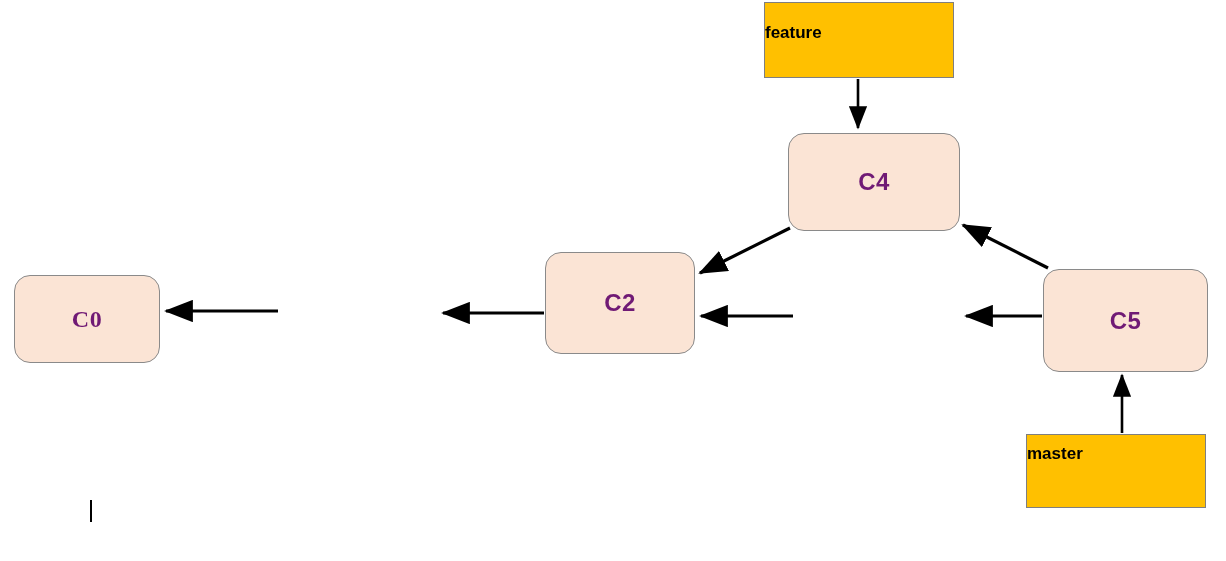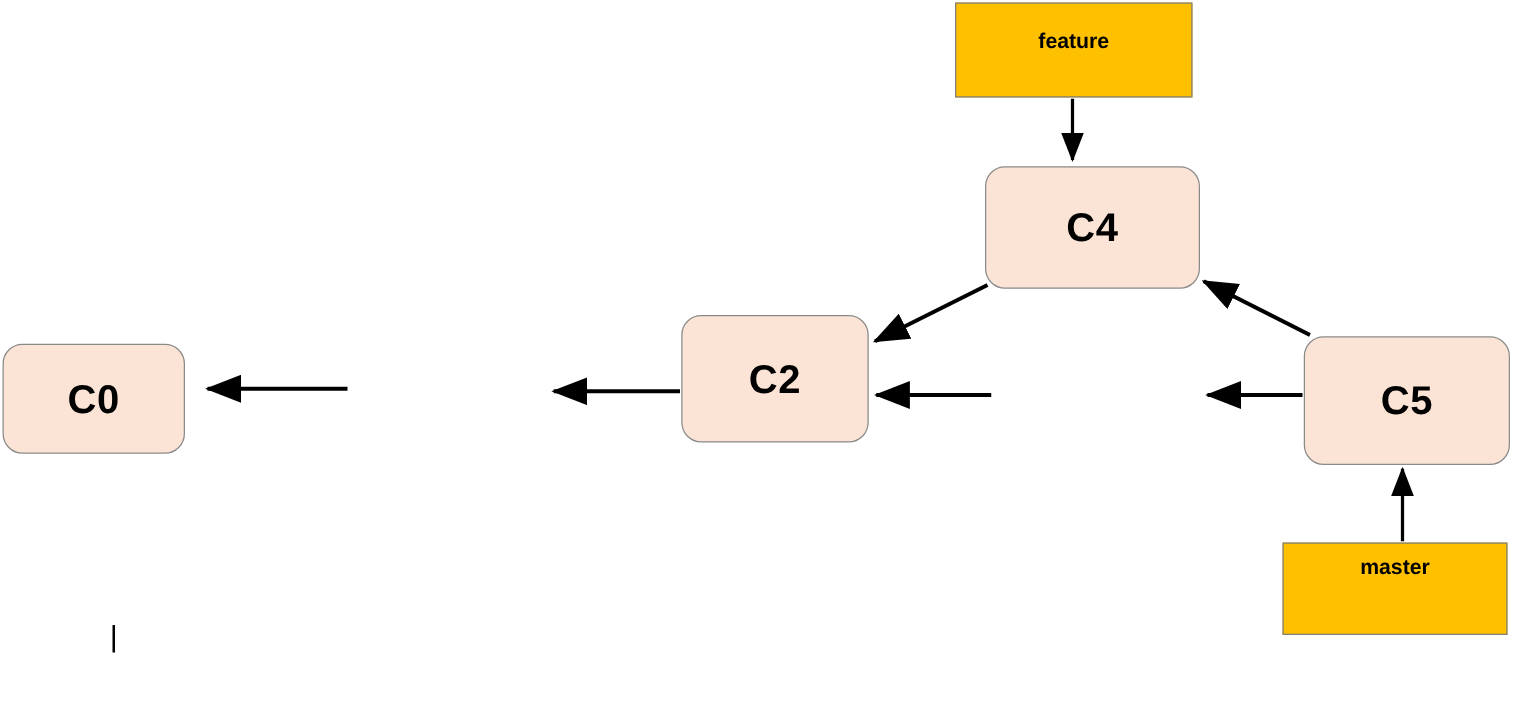--- a/index.html
+++ b/index.html
@@ -24,33 +24,32 @@
     border: 1.6px solid #8a8a8a;
     border-radius: 16px;
     display: flex;
     align-items: center;
     justify-content: center;
   }
   .commit-node.bluish {
     border-color: #8090a8;
   }
   .commit-label {
-    font-size: 32px;
+    font-size: 24px;
     font-weight: bold;
-    color: #000000;
+    color: #701a75;
     letter-spacing: 0.5px;
   }
   .branch-node {
     position: absolute;
     box-sizing: border-box;
     background: #FFC000;
     border: 1.6px solid #7f7f7f;
     display: flex;
     align-items: flex-start;
-    justify-content: center;
   }
   .branch-label {
     font-size: 17px;
     font-weight: bold;
     color: #000000;
     padding-top: 20px;
   }
   .branch-node.master-node .branch-label {
     padding-top: 9px;
   }
@@ -98,21 +97,21 @@
   </svg>
 
   <div class="branch-node feature-node" style="left:764px; top:2px; width:190px; height:76px;">
     <span class="branch-label">feature</span>
   </div>
 
   <div class="commit-node" style="left:788px; top:133px; width:172px; height:98px;">
     <span class="commit-label">C4</span>
   </div>
 
-  <div class="commit-node" style="left:2px; top:275px; width:146px; height:88px;">
+  <div class="commit-node" style="left:14px; top:275px; width:146px; height:88px;font-family:Liberation Serif, serif;">
     <span class="commit-label">C0</span>
   </div>
 
 
   <div class="commit-node" style="left:545px; top:252px; width:150px; height:102px;">
     <span class="commit-label">C2</span>
   </div>
 
 
   <div class="commit-node" style="left:1043px; top:269px; width:165px; height:103px;">

